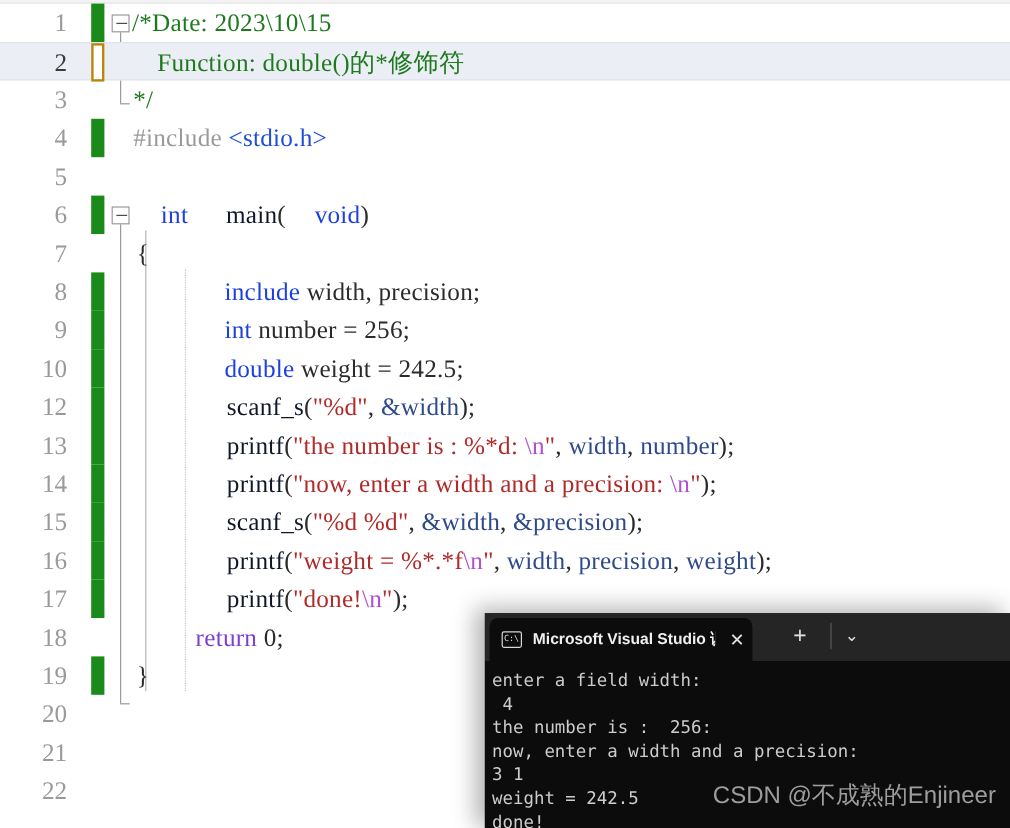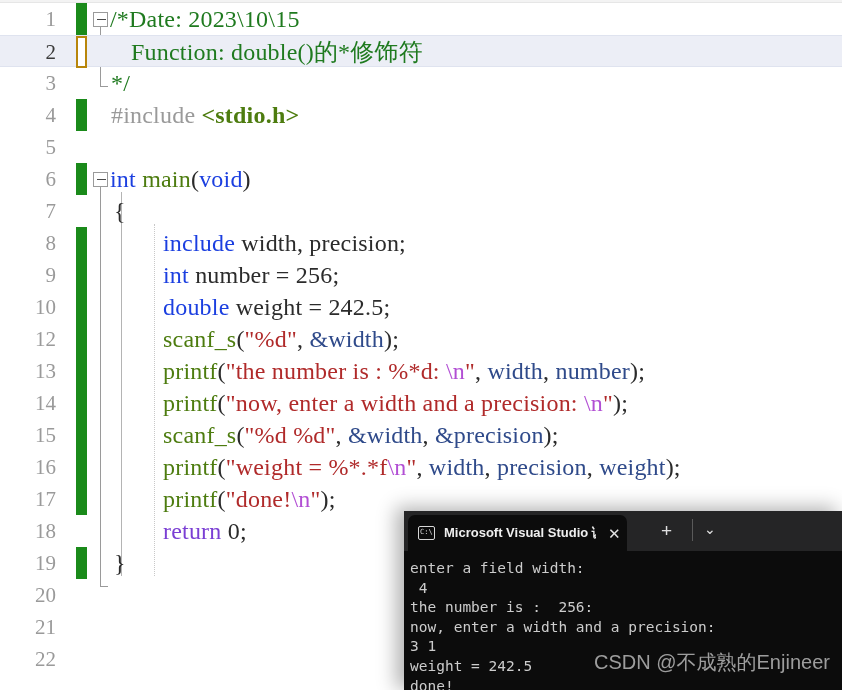--- a/index.html
+++ b/index.html
@@ -80,32 +80,32 @@
     position: absolute; width: 0; border-left: 1px dotted #c8c8c8;
   }
   .guide-solid {
     position: absolute; width: 0; border-left: 1px solid #b4b4b4;
   }
 
   
   .code {
     position: absolute; left: 110px; top: 0;
     font-family: "Liberation Serif", "DejaVu Serif", serif;
-    font-size: 24px;
+    font-size: 21px;
     color: #2b2b2b;
     letter-spacing: 0.2px;
   }
 
   
   .t-comment { color: #1f7a1f; }
   .t-pp      { color: #9a9a9a; }
-  .t-header  { color: #4d7c0f; font-weight: bold; }
-  .t-kw      { color: #1b3fe0; }
+  .t-header  { color: #1d4ed8; }
+  .t-kw      { color: #1b3fe0; margin-left: 24px; }
   .t-kw2     { color: #7b3fd4; }
-  .t-fn      { color: #4d7c0f; }
+  .t-fn      { color: #0f172a; margin-left: 26px; }
   .t-id      { color: #2b2b2b; }
   .t-var     { color: #2f4a8a; }
   .t-str     { color: #b02a2a; }
   .t-esc     { color: #b24fd4; }
   .t-punct   { color: #2b2b2b; }
 
   
   #terminal {
     position: absolute;
     left: 404px; top: 511px;

